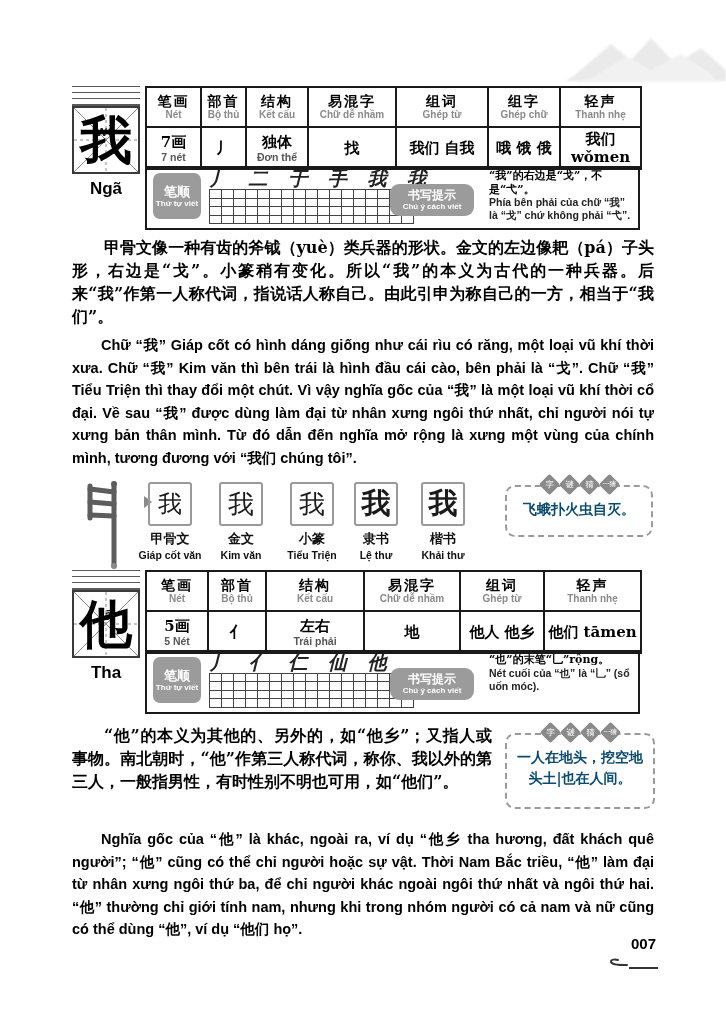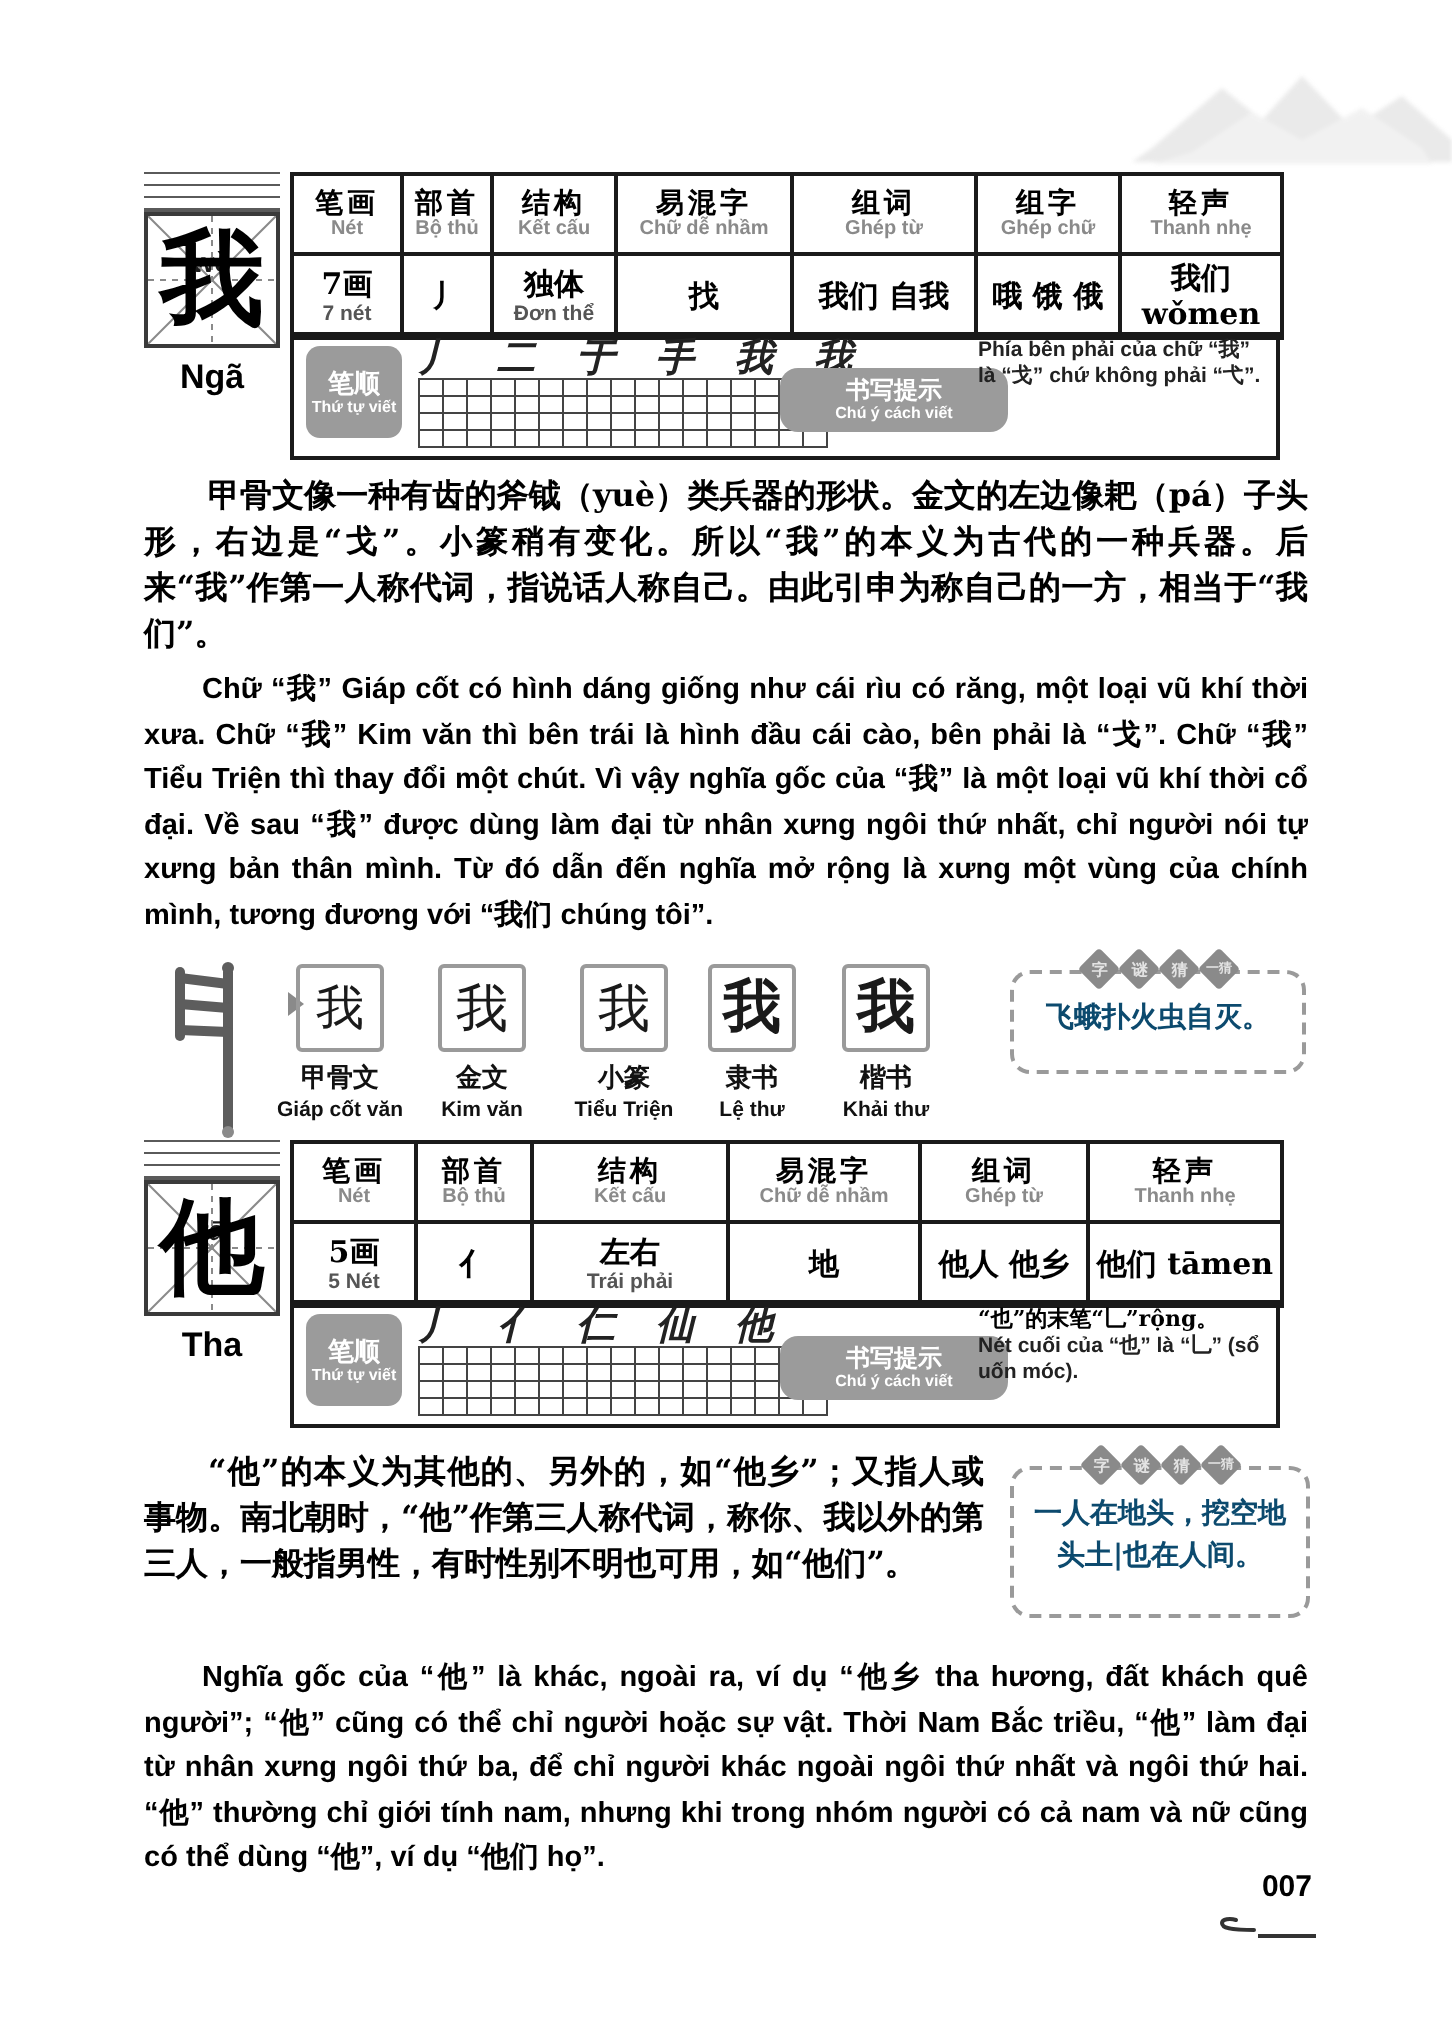--- a/index.html
+++ b/index.html
@@ -49,21 +49,21 @@
     position:absolute;left:62px;top:-2px;font-family:"DejaVu Serif",serif;font-weight:bold;
     font-size:19px;letter-spacing:7px;color:#222;white-space:nowrap;font-style:italic;
   }
   .practice-grid{
     position:absolute;left:62px;top:21px;width:204px;height:34px;
     background-image:
       repeating-linear-gradient(to right,#444 0 1px,transparent 1px 12px),
       repeating-linear-gradient(to bottom,#444 0 1px,transparent 1px 8.5px);
     border-right:1px solid #444;border-bottom:1px solid #444;
   }
-  .tip-badge{left:243px;top:16px;width:114px;height:32px;border-radius:9px;}
+  .tip-badge{left:243px;top:16px;width:84px;height:32px;border-radius:9px;}
   .tip-badge .b-cn{font-size:12px;line-height:13px;}
   .tip-text{position:absolute;left:342px;top:1px;width:146px;}
   .tip-cn{font-size:11px;font-weight:bold;color:#000;line-height:13.5px;font-family:"DejaVu Serif",serif;}
   .tip-vi{font-size:10.5px;font-weight:bold;color:#222;line-height:13px;}
   
   .para-cn{
     position:absolute;left:72px;width:582px;font-family:"DejaVu Serif",serif;
     font-size:16px;font-weight:bold;line-height:23px;text-indent:2em;text-align:justify;color:#000;
   }
   .para-vi{
@@ -203,20 +203,21 @@
       <div class="b-cn">笔顺</div>
       <div class="b-vi">Thứ tự viết</div>
     </div>
     <div class="stroke-seq">丿 二 于 手 我 我</div>
     <div class="practice-grid"></div>
     <div class="badge tip-badge">
       <div class="b-cn">书写提示</div>
       <div class="b-vi">Chú ý cách viết</div>
     </div>
     <div class="tip-text">
+      <div class="tip-cn">“我”的右边是“戈”，不是“弋”。</div>
       <div class="tip-vi">Phía bên phải của chữ “我” là “戈” chứ không phải “弋”.</div>
     </div>
   </div>
 
   <div class="para-cn" style="top:236px;">甲骨文像一种有齿的斧钺（yuè）类兵器的形状。金文的左边像耙（pá）子头形，右边是“戈”。小篆稍有变化。所以“我”的本义为古代的一种兵器。后来“我”作第一人称代词，指说话人称自己。由此引申为称自己的一方，相当于“我们”。</div>
   <div class="para-vi" style="top:334px;">Chữ “我” Giáp cốt có hình dáng giống như cái rìu có răng, một loại vũ khí thời xưa. Chữ “我” Kim văn thì bên trái là hình đầu cái cào, bên phải là “戈”. Chữ “我” Tiểu Triện thì thay đổi một chút. Vì vậy nghĩa gốc của “我” là một loại vũ khí thời cổ đại. Về sau “我” được dùng làm đại từ nhân xưng ngôi thứ nhất, chỉ người nói tự xưng bản thân mình. Từ đó dẫn đến nghĩa mở rộng là xưng một vùng của chính mình, tương đương với “我们 chúng tôi”.</div>
 
   <svg style="position:absolute;left:74px;top:478px;" width="66" height="92" viewBox="0 0 66 92">
     <line x1="40" y1="8" x2="40" y2="88" stroke="#5d5d5d" stroke-width="5" stroke-linecap="round"></line>
     <line x1="16" y1="8" x2="16" y2="40" stroke="#5d5d5d" stroke-width="5" stroke-linecap="round"></line>

